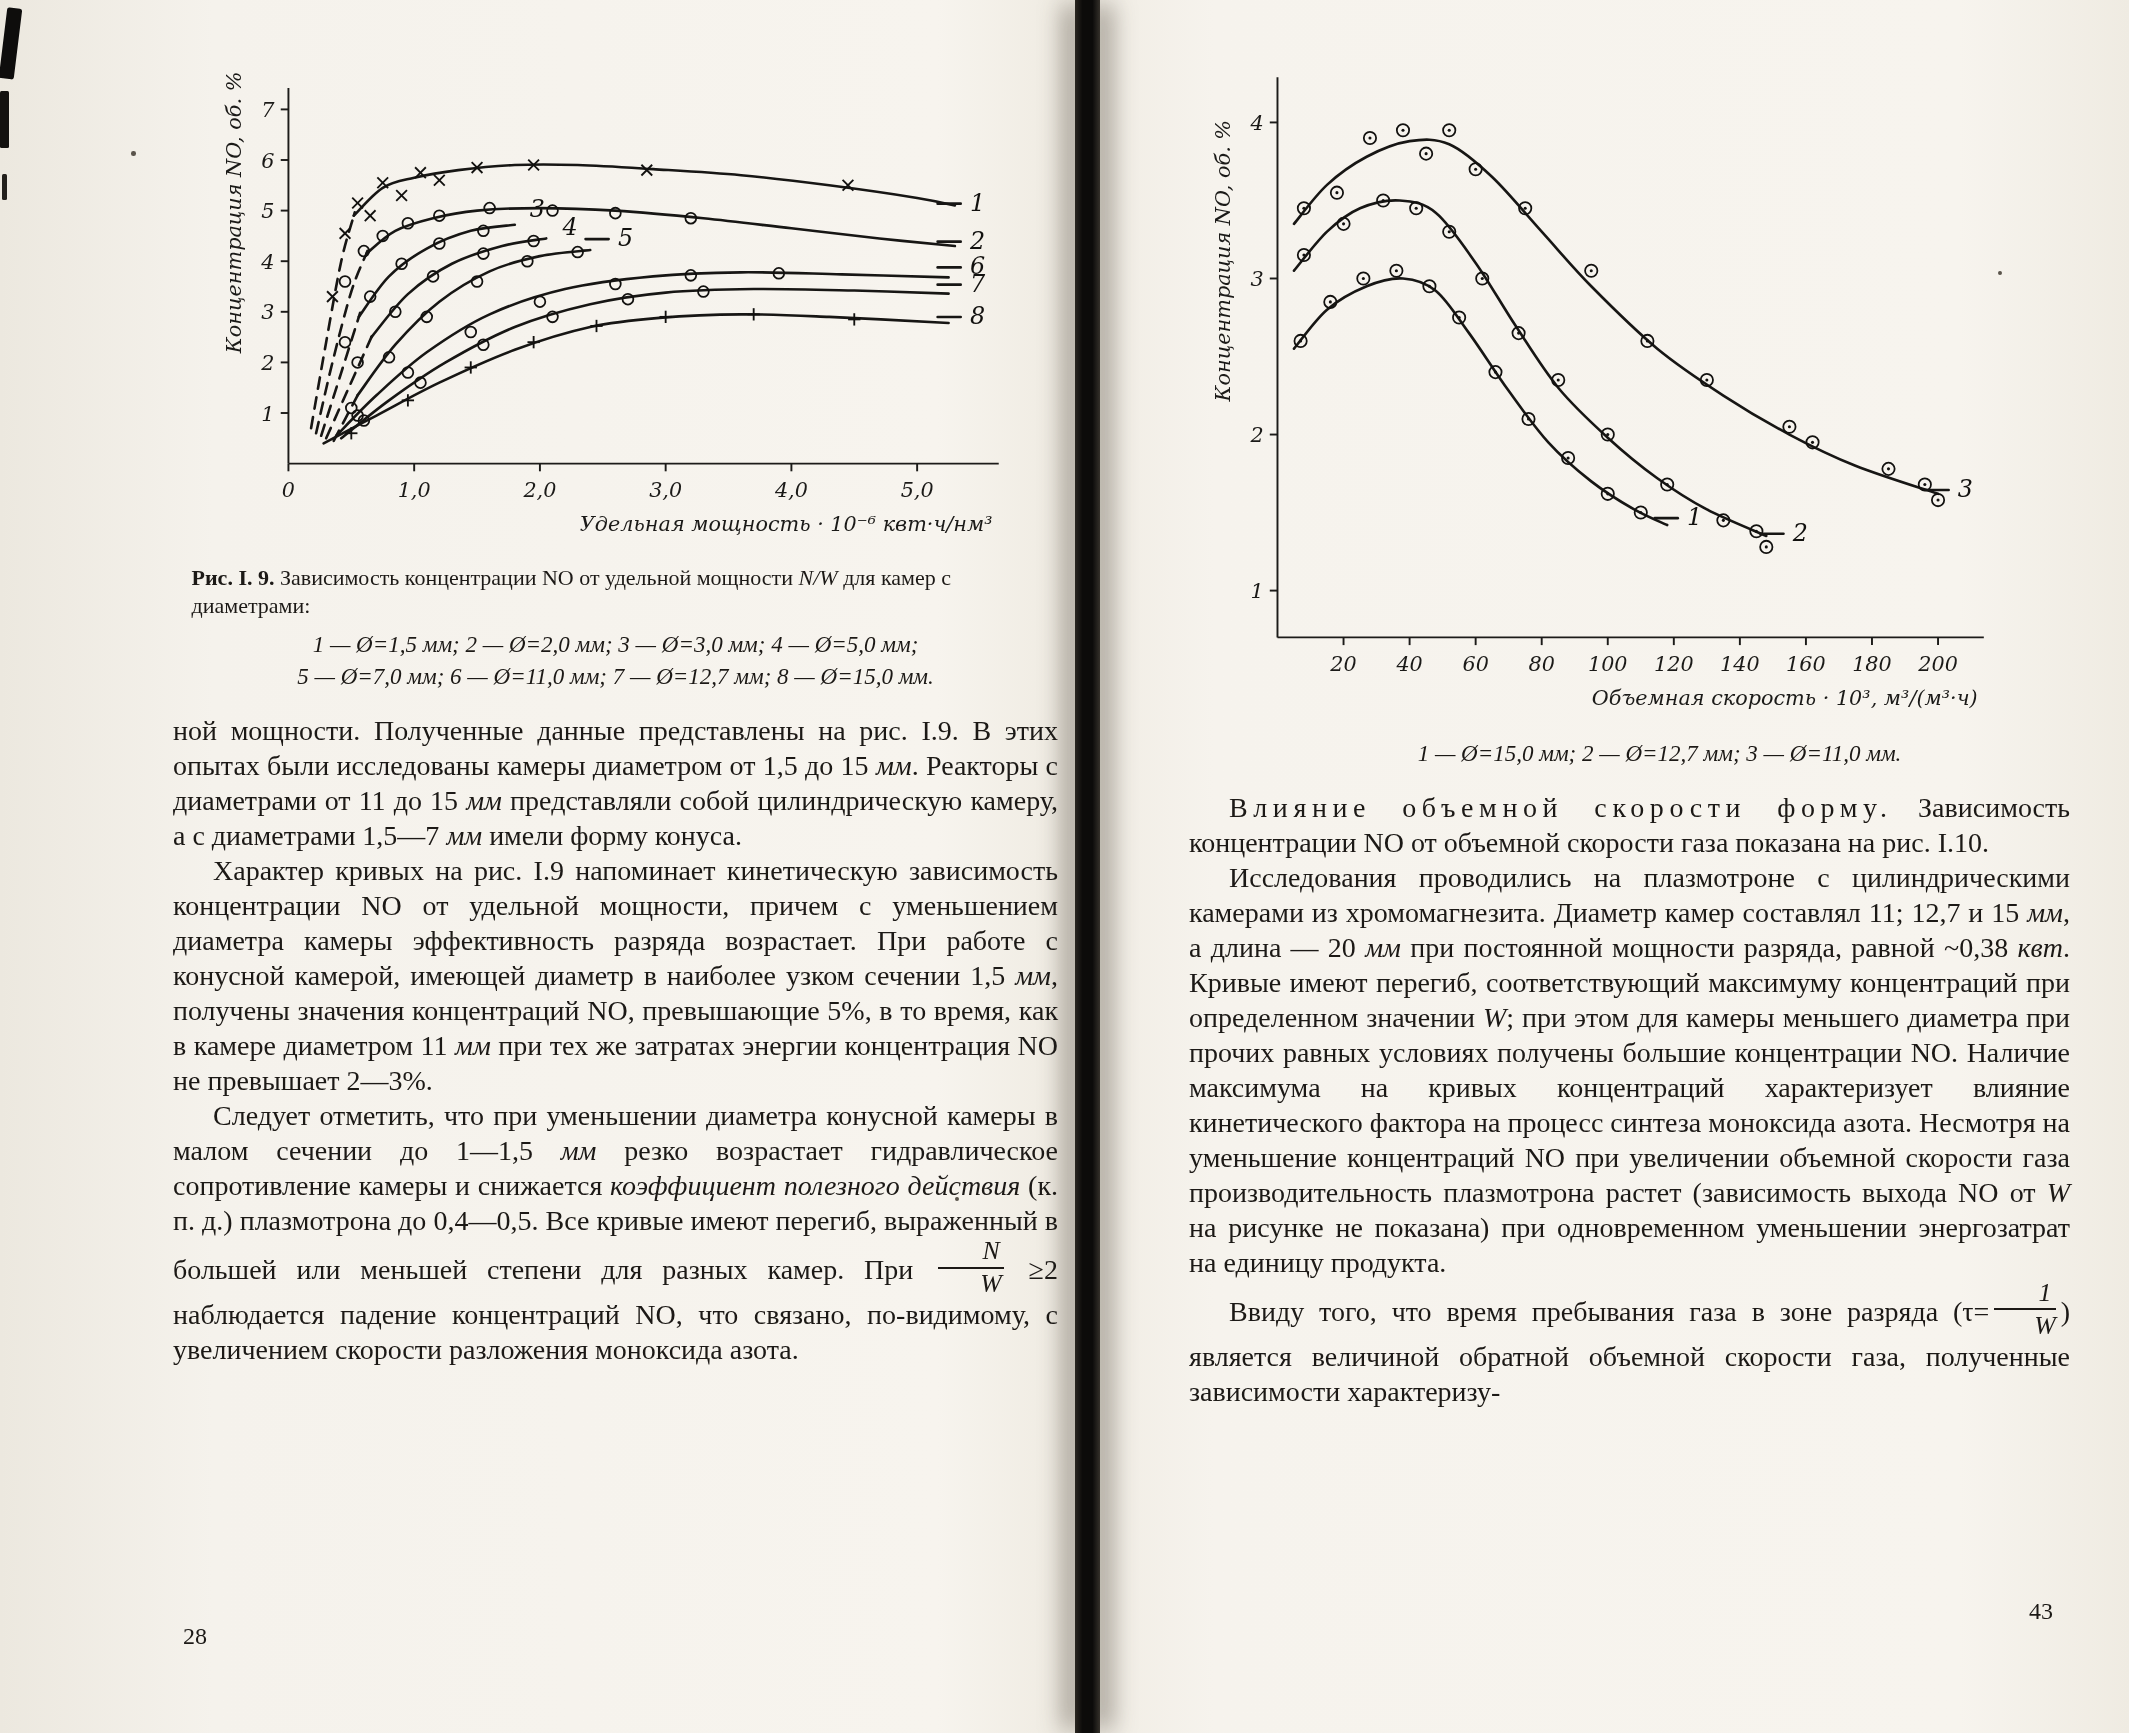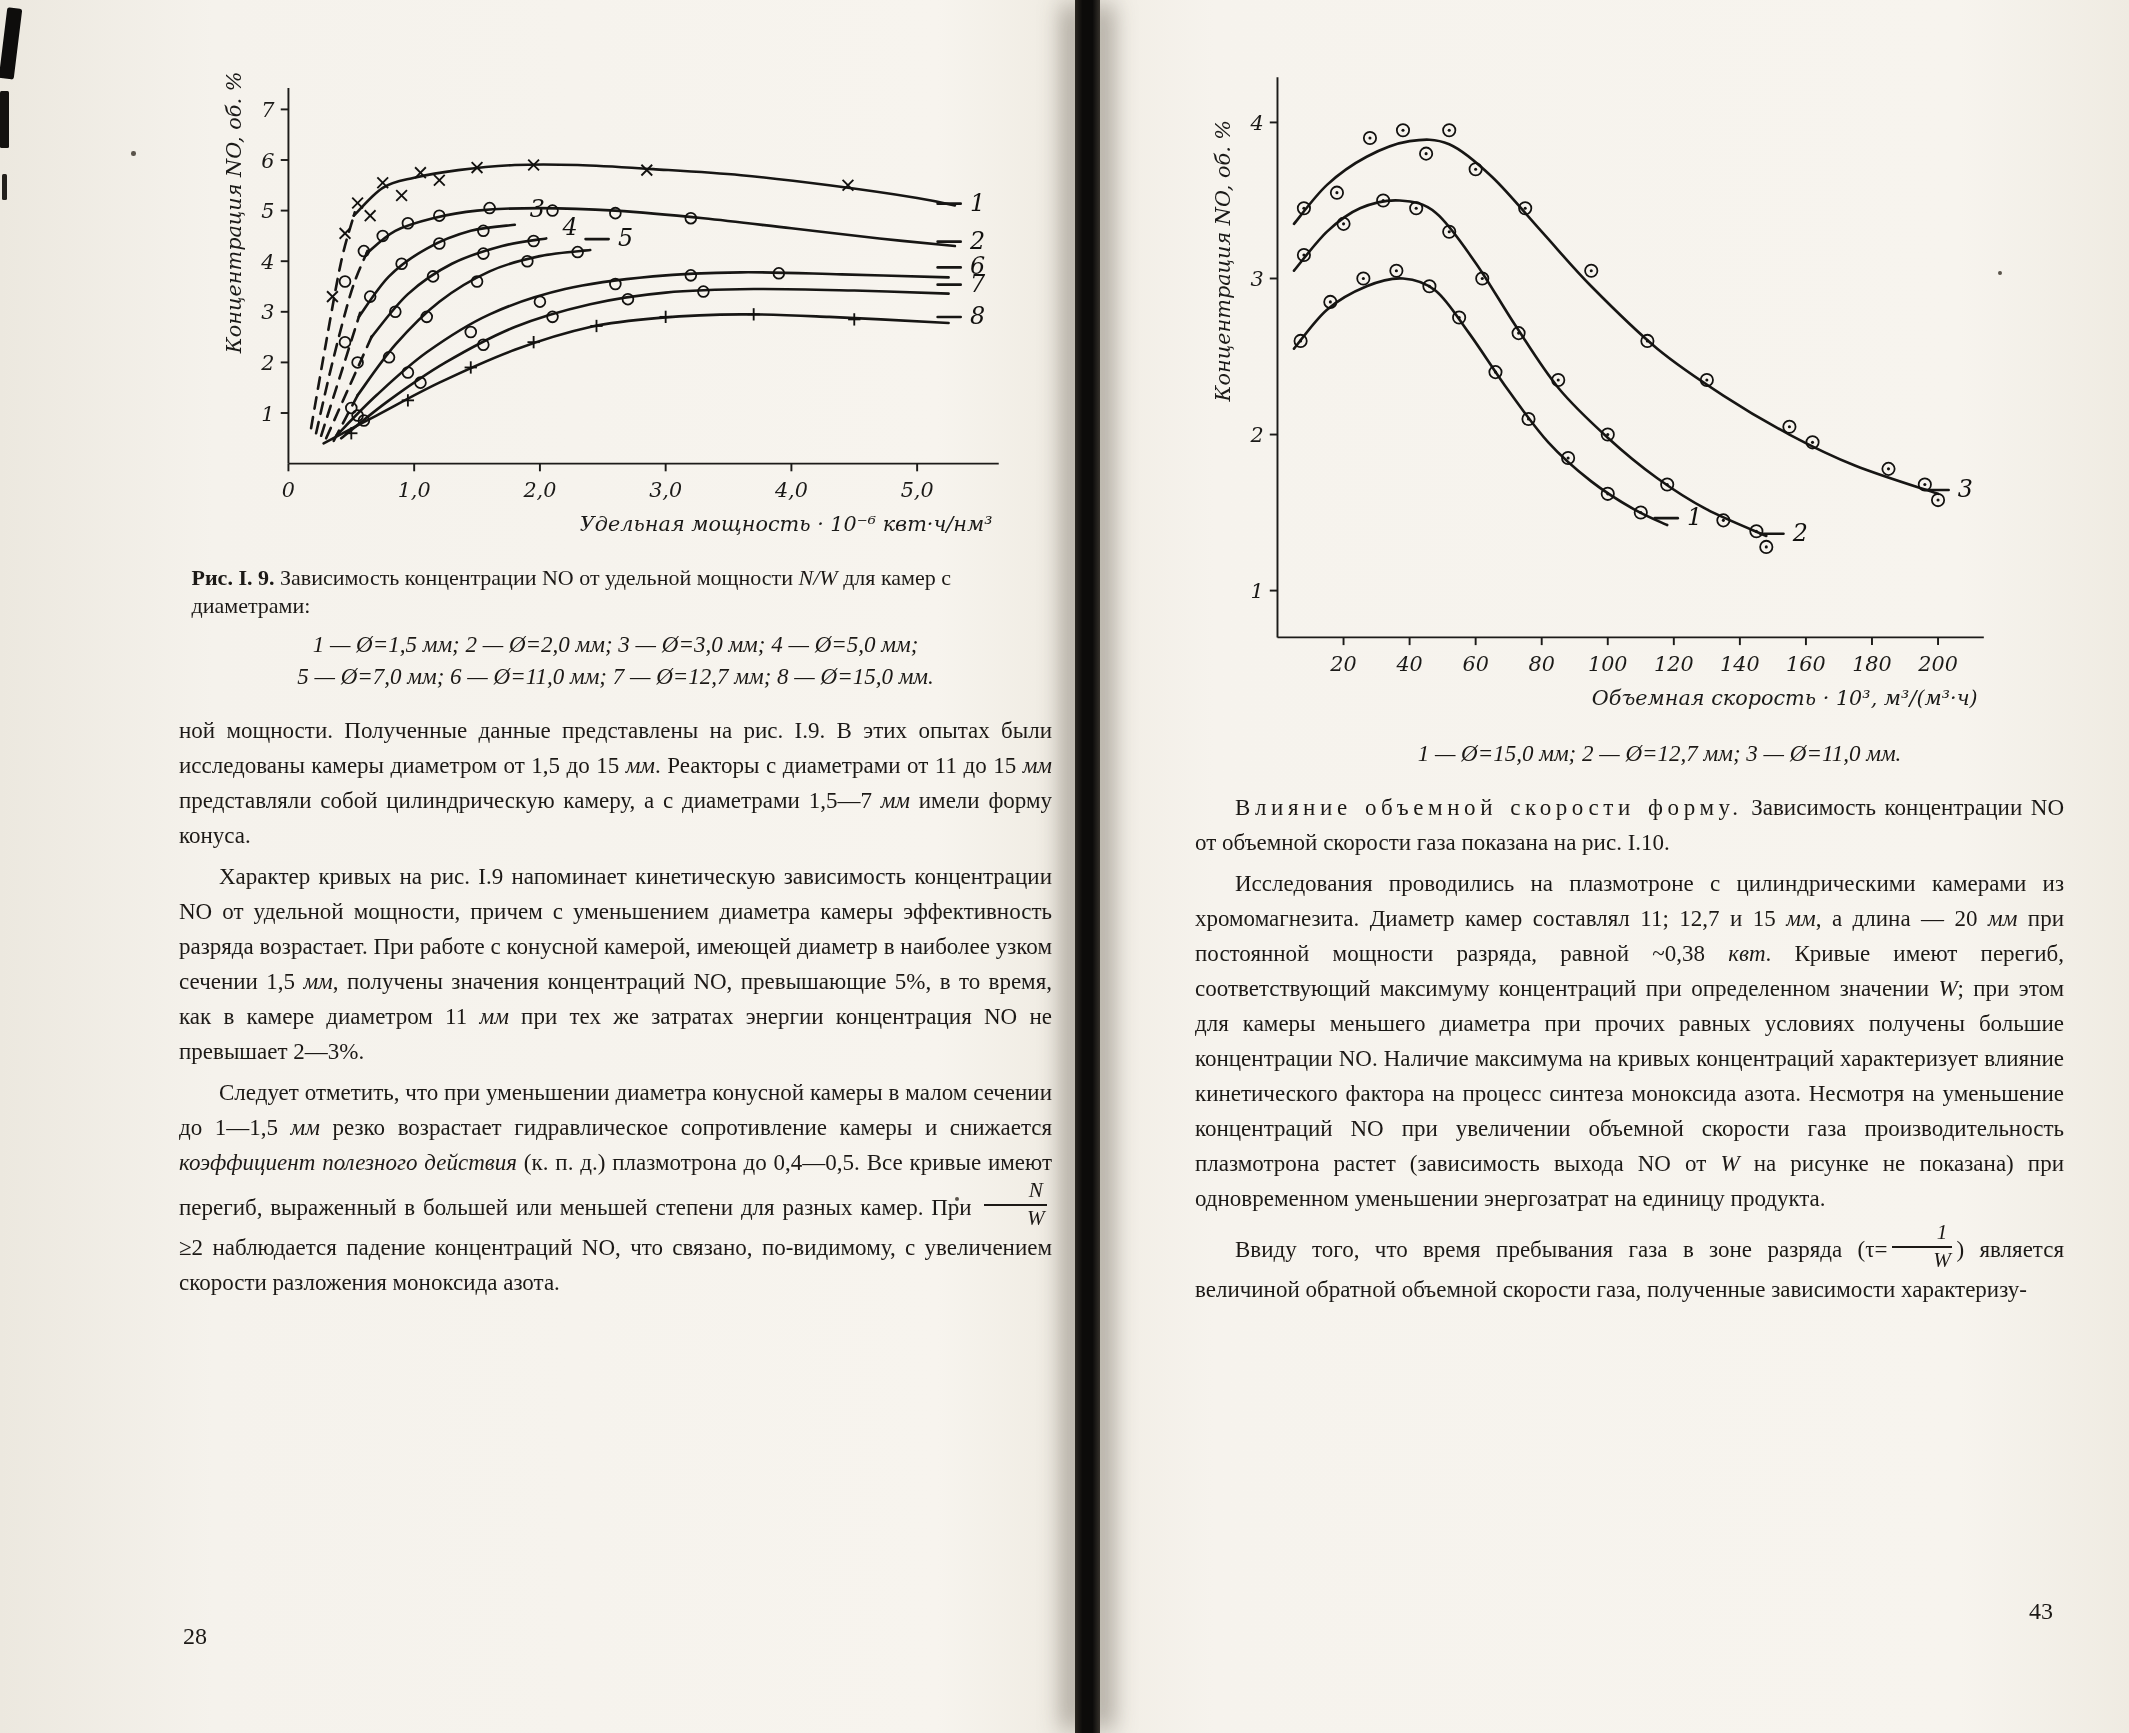--- a/index.html
+++ b/index.html
@@ -23,21 +23,21 @@
   .page-left{left:173px;top:48px;width:885px;}
   .page-right{left:1189px;top:37px;width:881px;}
   figure{display:block;}
   figure svg{display:block;}
   .caption{font-size:22px;line-height:1.3;padding:0 10.8px 0 18.5px;margin-top:7.7px;}
   .caption b{font-weight:700;}
   .legend{font-size:23px;font-style:italic;text-align:center;line-height:1.4;}
   .legend-first{margin-top:7.7px;}
   .page-right .caption{width:716px;margin-left:26px;}
   .page-right .legend{text-align:center;margin-left:60px;}
-  .body{font-size:23px;line-height:35px;text-align:justify;text-indent:40px;margin:6px;}
+  .body{font-size:28px;line-height:35px;text-align:justify;text-indent:40px;margin:0;}
   .noindent{text-indent:0;}
   .body-start{margin-top:20px;}
   .frac{display:inline-block;vertical-align:-0.5em;text-align:center;font-style:italic;line-height:1.02;margin:0 4.6px;font-size:0.92em;}
   .frac .top{display:block;border-bottom:2.3px solid #1c1916;padding:0 4.6px 2.3px;}
   .frac .bot{display:block;padding-top:2.3px;}
   .spaced{letter-spacing:0.2em;}
   .pagenum{position:absolute;font-size:24px;}
   .pn-left{left:183px;top:1623px;}
   .pn-right{left:2029px;top:1598px;}
   

